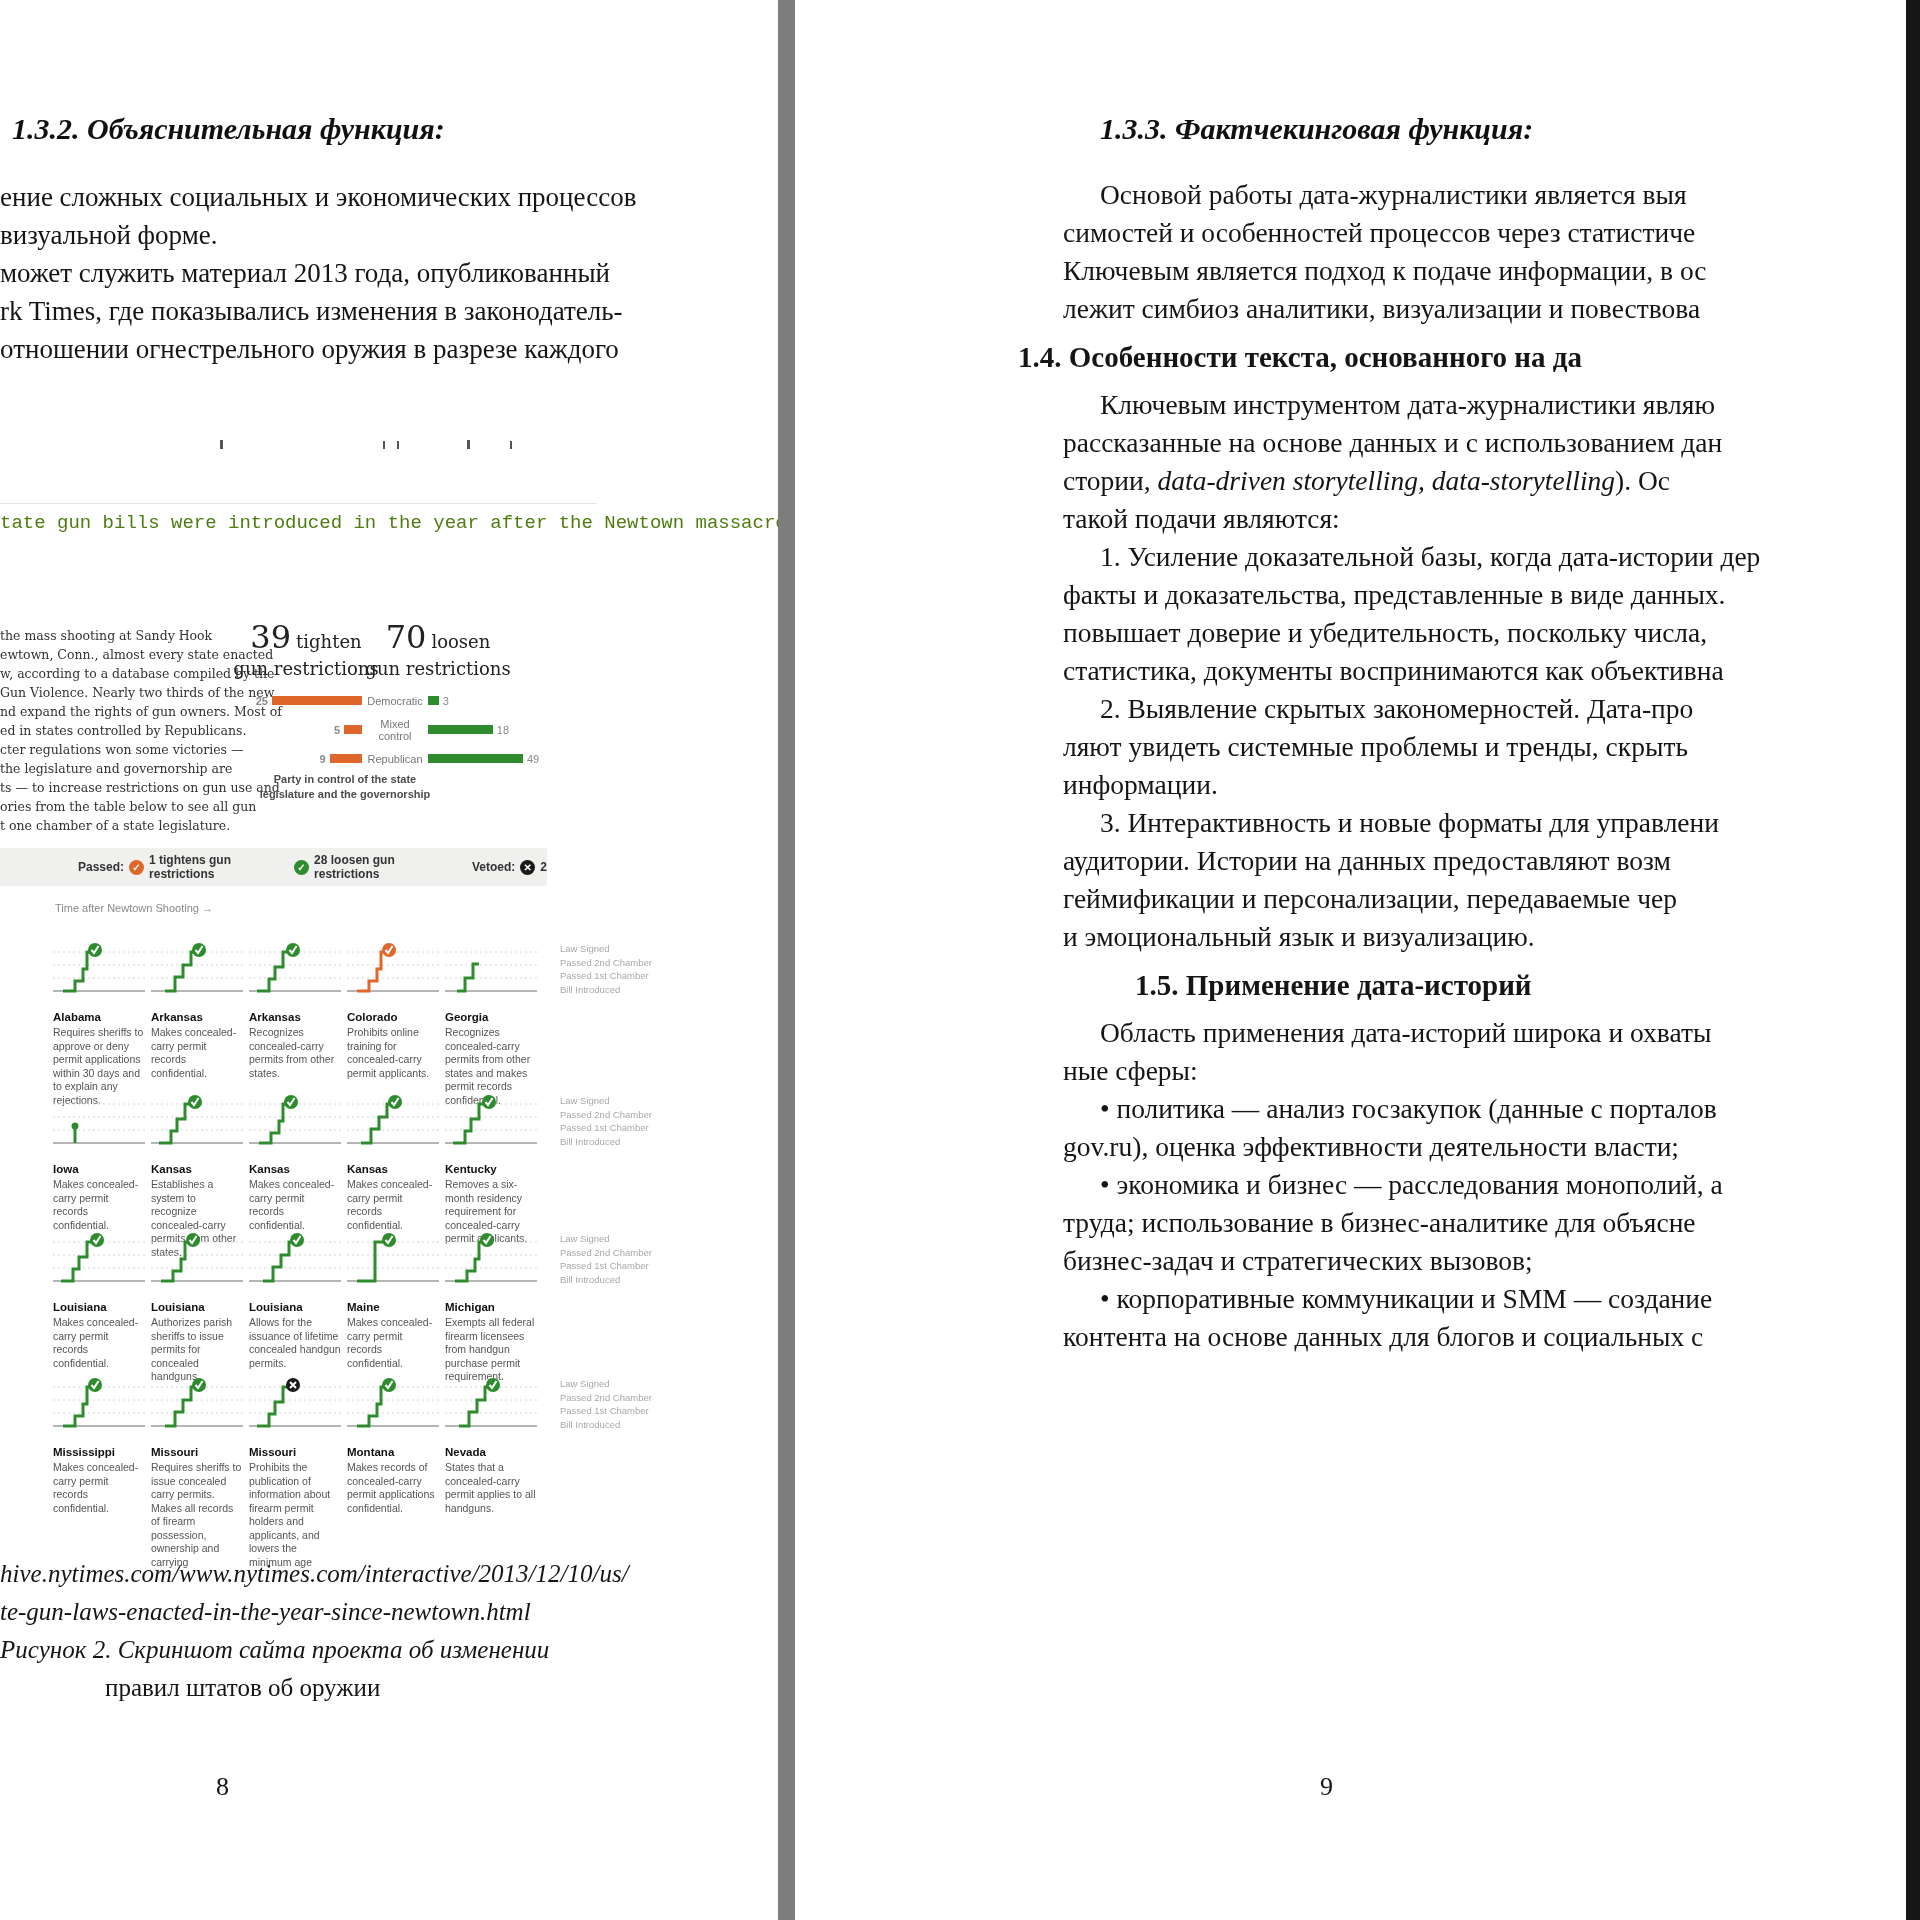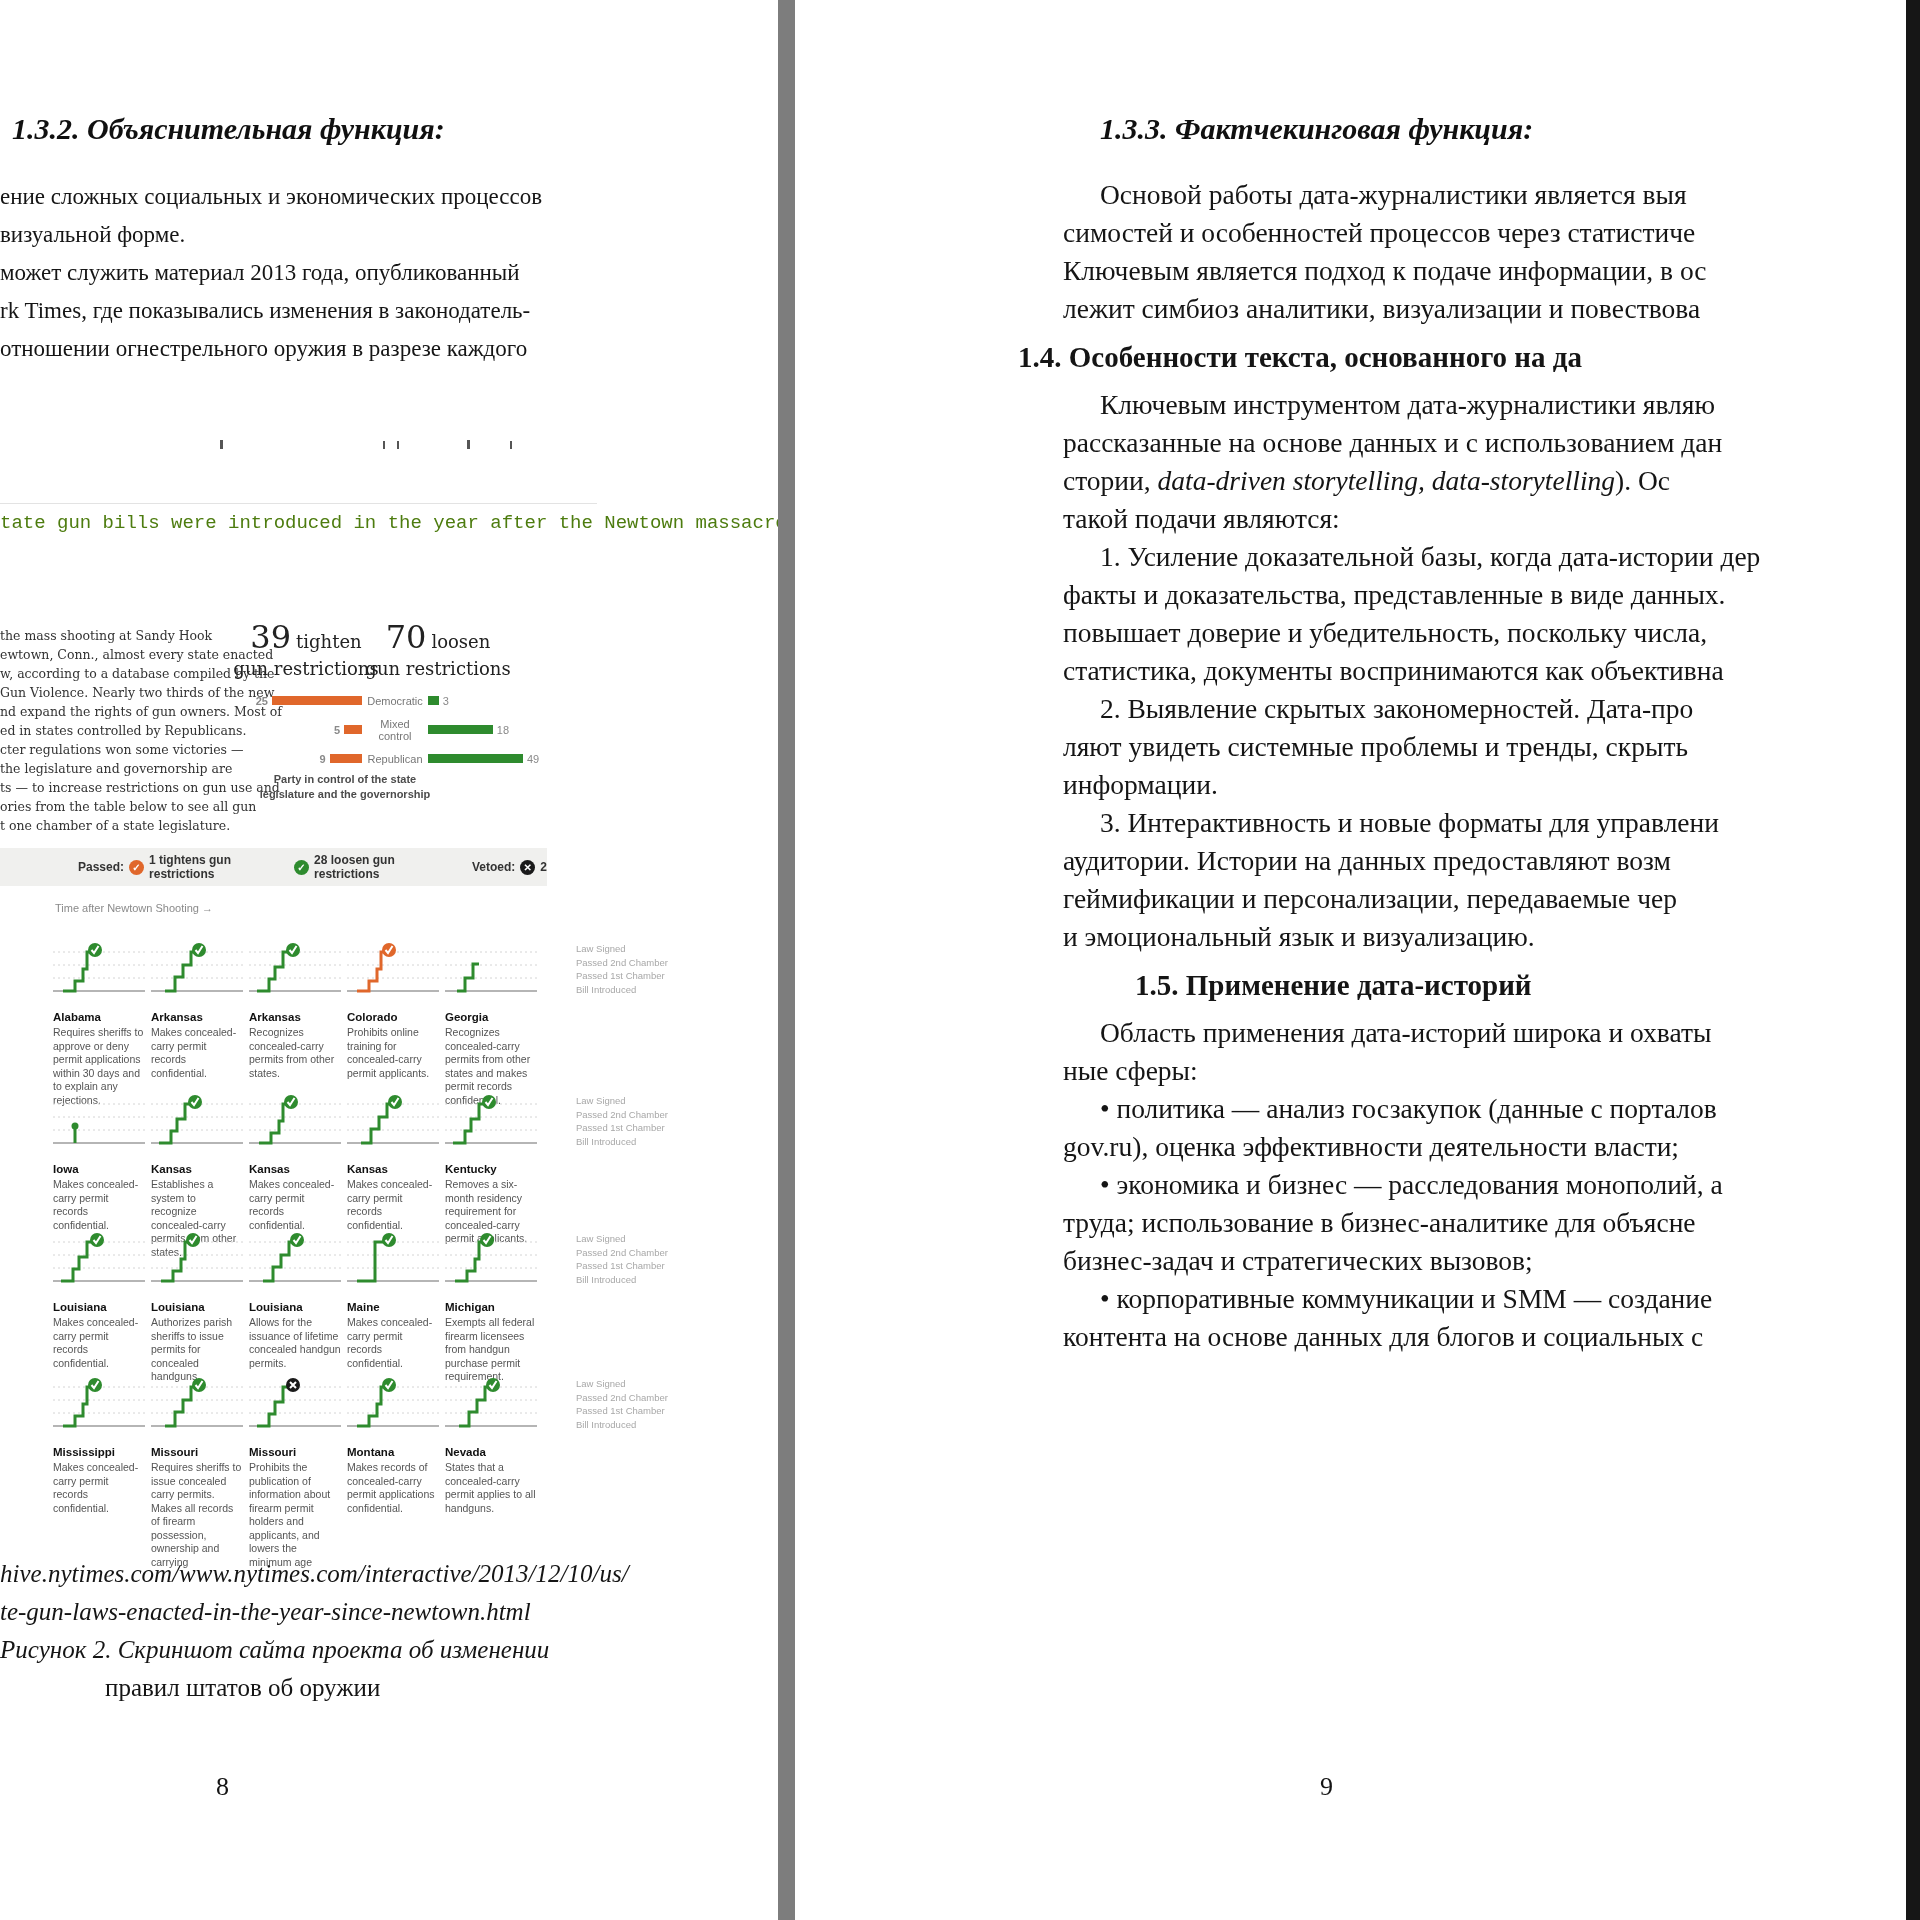--- a/index.html
+++ b/index.html
@@ -8,21 +8,21 @@
   .page{position:absolute;top:0;height:1920px;background:#fff;overflow:hidden;}
   #page-left{left:0;width:778px;}
   #divider{position:absolute;left:778px;top:0;width:17px;height:1920px;background:#7d7d7d;}
   #page-right{left:795px;width:1111px;}
   #right-edge{position:absolute;left:1906px;top:0;width:14px;height:1920px;background:#161616;}
 
   
   .h-left{position:absolute;left:12px;top:112px;font-style:italic;font-weight:bold;
           font-size:30px;white-space:nowrap;color:#101010;}
   .left-text{position:absolute;left:0;top:178px;}
-  .bl{height:38px;line-height:38px;font-size:23px;white-space:nowrap;}
+  .bl{height:38px;line-height:38px;font-size:27px;white-space:nowrap;}
 
   
   .nyt{position:absolute;left:0;top:440px;width:660px;height:1120px;
        font-family:"Liberation Sans",sans-serif;color:#333;}
   .rem{position:absolute;background:#555;}
   .toprule{position:absolute;left:0;top:63px;width:597px;border-top:1px solid #e3e3e3;}
   .hl1{position:absolute;left:0;top:72px;font-family:Liberation Mono, monospace;font-size:19px;
        color:#4d7c0f;white-space:nowrap;}
   .hl2{position:absolute;left:0;top:98px;font-family:"DejaVu Serif",serif;font-size:19px;
        color:#222;white-space:nowrap;}
@@ -51,21 +51,21 @@
         display:flex;align-items:center;font-size:12px;font-weight:bold;color:#333;
         padding-left:78px;box-sizing:border-box;}
   .ico{width:15px;height:15px;border-radius:50%;color:#fff;display:inline-flex;align-items:center;
        justify-content:center;font-size:10px;font-weight:bold;margin:0 5px;flex:none;}
   .tsp{margin-left:16px;}
   .timelab{position:absolute;left:55px;top:462px;font-size:11px;color:#8a8a8a;}
   .staterow{position:absolute;left:0;width:660px;}
   .scard{position:absolute;top:0;width:92px;}
   .sname{font-size:11.5px;font-weight:bold;color:#111;margin-top:5px;}
   .sdesc{font-size:10.5px;color:#555;line-height:13.5px;margin-top:3px;}
-  .stagelab{position:absolute;left:560px;top:2px;margin-left:16px;}
+  .stagelab{position:absolute;left:560px;top:2px;}
   .stagelab div{font-size:9.5px;color:#a8a8a8;line-height:13.5px;white-space:nowrap;}
 
   
   .capurl1{position:absolute;left:0;top:1560px;font-style:italic;font-size:25px;white-space:nowrap;}
   .capurl2{position:absolute;left:0;top:1598px;font-style:italic;font-size:25px;white-space:nowrap;}
   .capl1{position:absolute;left:0;top:1636px;font-style:italic;font-size:25px;white-space:nowrap;}
   .capl2{position:absolute;left:105px;top:1674px;font-size:25px;white-space:nowrap;}
   .pagenum{position:absolute;top:1772px;font-size:26px;}
   #pn-left{left:216px;}
   #pn-right{left:525px;}

